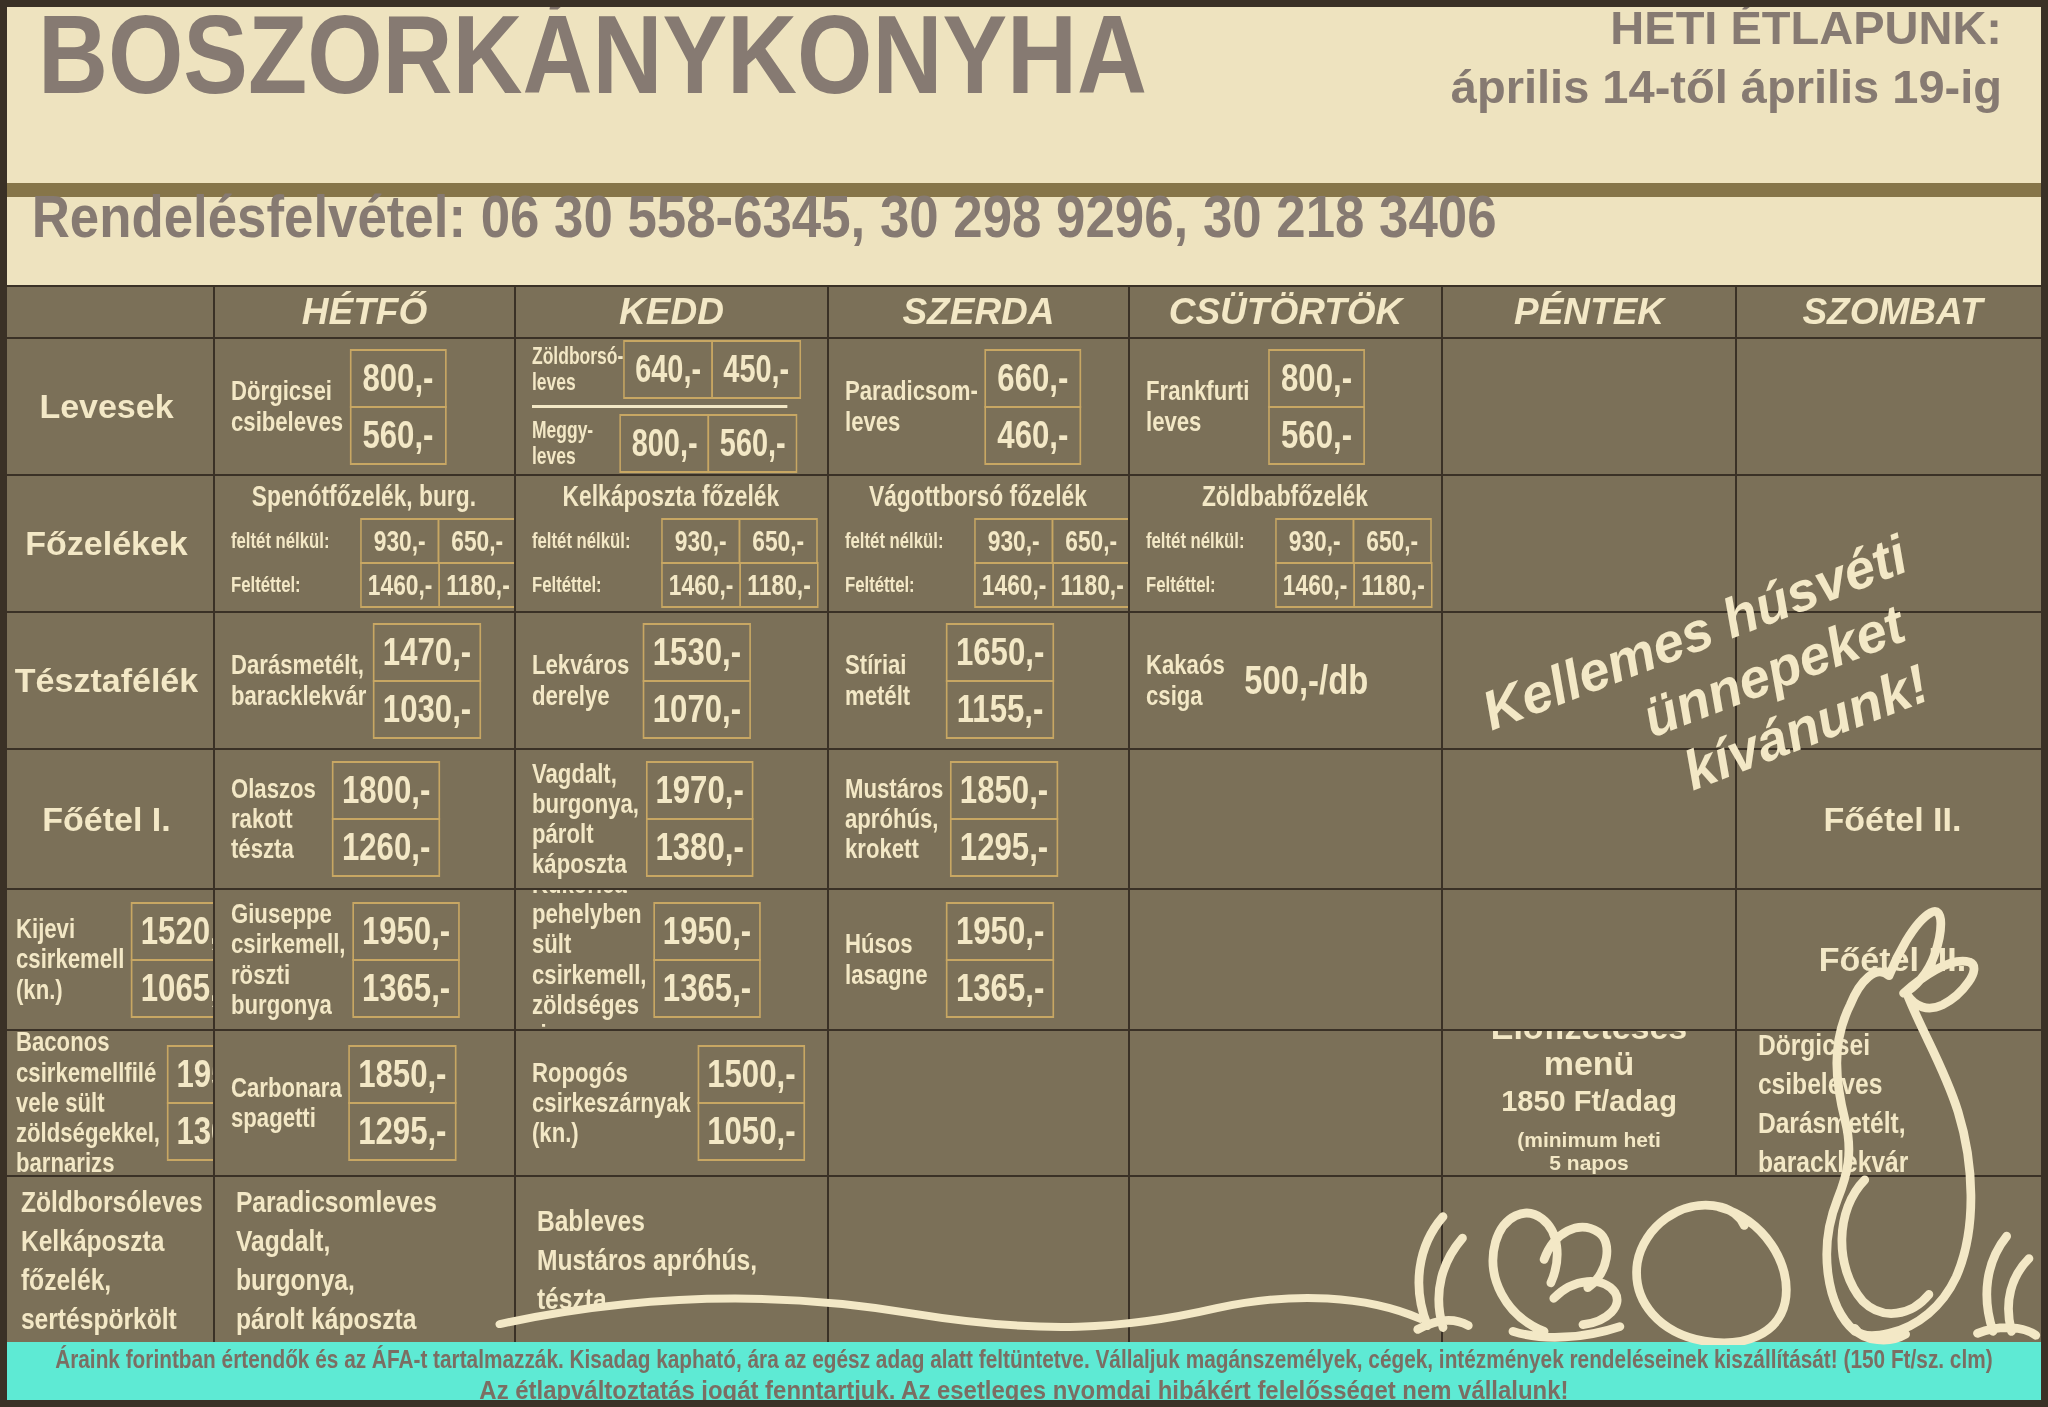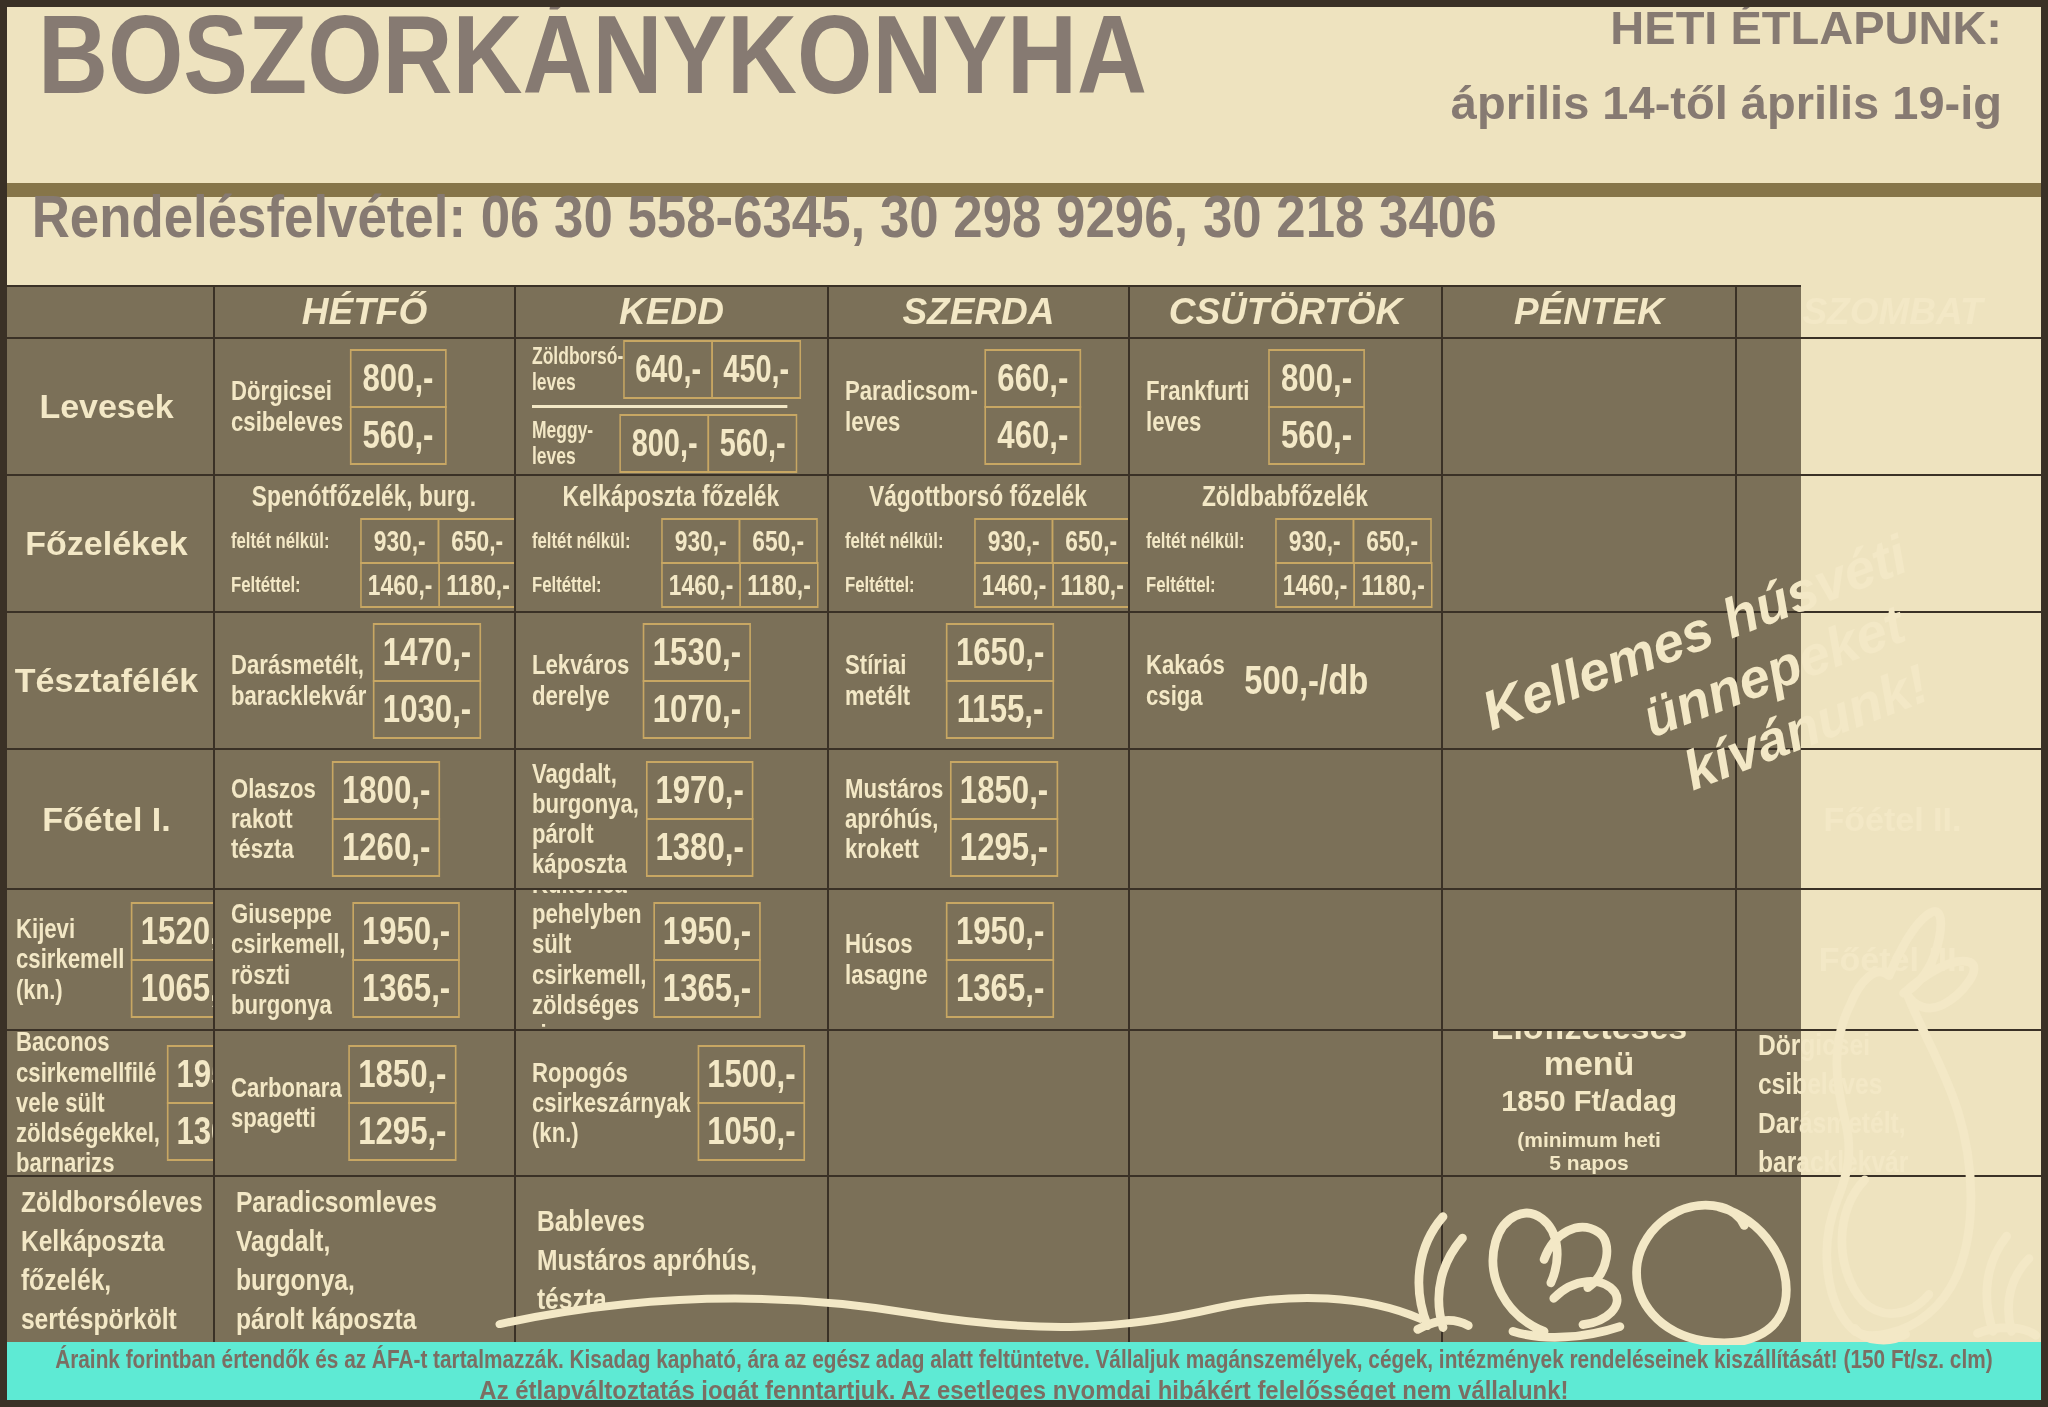--- a/index.html
+++ b/index.html
@@ -7,28 +7,28 @@
        font-family:"Liberation Sans",sans-serif;overflow:hidden}
   .frame{position:absolute;inset:0;border:7px solid #3a3126;z-index:60;pointer-events:none}
 
   
   .topband{position:absolute;left:0;top:0;width:2048px;height:183px;display:flex;
            justify-content:space-between;box-sizing:border-box;padding:0 46px 0 38px}
   .title{font-size:102px;font-weight:bold;color:#867a72;margin:0;white-space:nowrap;
          transform:scaleY(1.1) scaleX(.95);transform-origin:0 50%;letter-spacing:0}
   .week{text-align:right;color:#867a72;font-weight:bold}
   .week-label{font-size:47px}
-  .week-range{font-size:47px;margin-top:20px}
+  .week-range{font-size:47px;margin-top:4px}
   .divider{position:absolute;top:183px;left:0;width:2048px;height:14px;background:#867549}
   .phoneband{position:absolute;top:182px;left:0;width:2048px;height:88px;display:flex;}
   .phone{font-size:60px;font-weight:bold;color:#867a72;padding-left:36px;white-space:nowrap;
          transform:scaleX(.88);transform-origin:0 50%}
 
   
-  .menu{position:absolute;top:285px;left:0;width:1801px;height:1057px;display:grid;
+  .menu{position:absolute;top:285px;left:0;width:2048px;height:1057px;display:grid;
         grid-template-columns:215px 301px 313px 301px 313px 294px 311px;
         grid-template-rows:52px 137px 137px 137px 140px 141px 146px 167px;
         background:#7b7058;border-top:2px solid #3a3126;box-sizing:border-box;z-index:1}
   .cell{border-right:2px solid #3a3126;border-bottom:2px solid #3a3126;box-sizing:border-box;
         color:#f3e8c6;overflow:hidden;position:relative}
   .cell:nth-child(7n){border-right:none}
   .day-header{display:flex;align-items:center;justify-content:center;
               font-style:italic;font-weight:bold;font-size:37px}
   .row-label{display:flex;flex-direction:column;align-items:center;justify-content:center;
              font-weight:bold;font-size:34px;text-align:center;line-height:1.08;white-space:pre-line}

